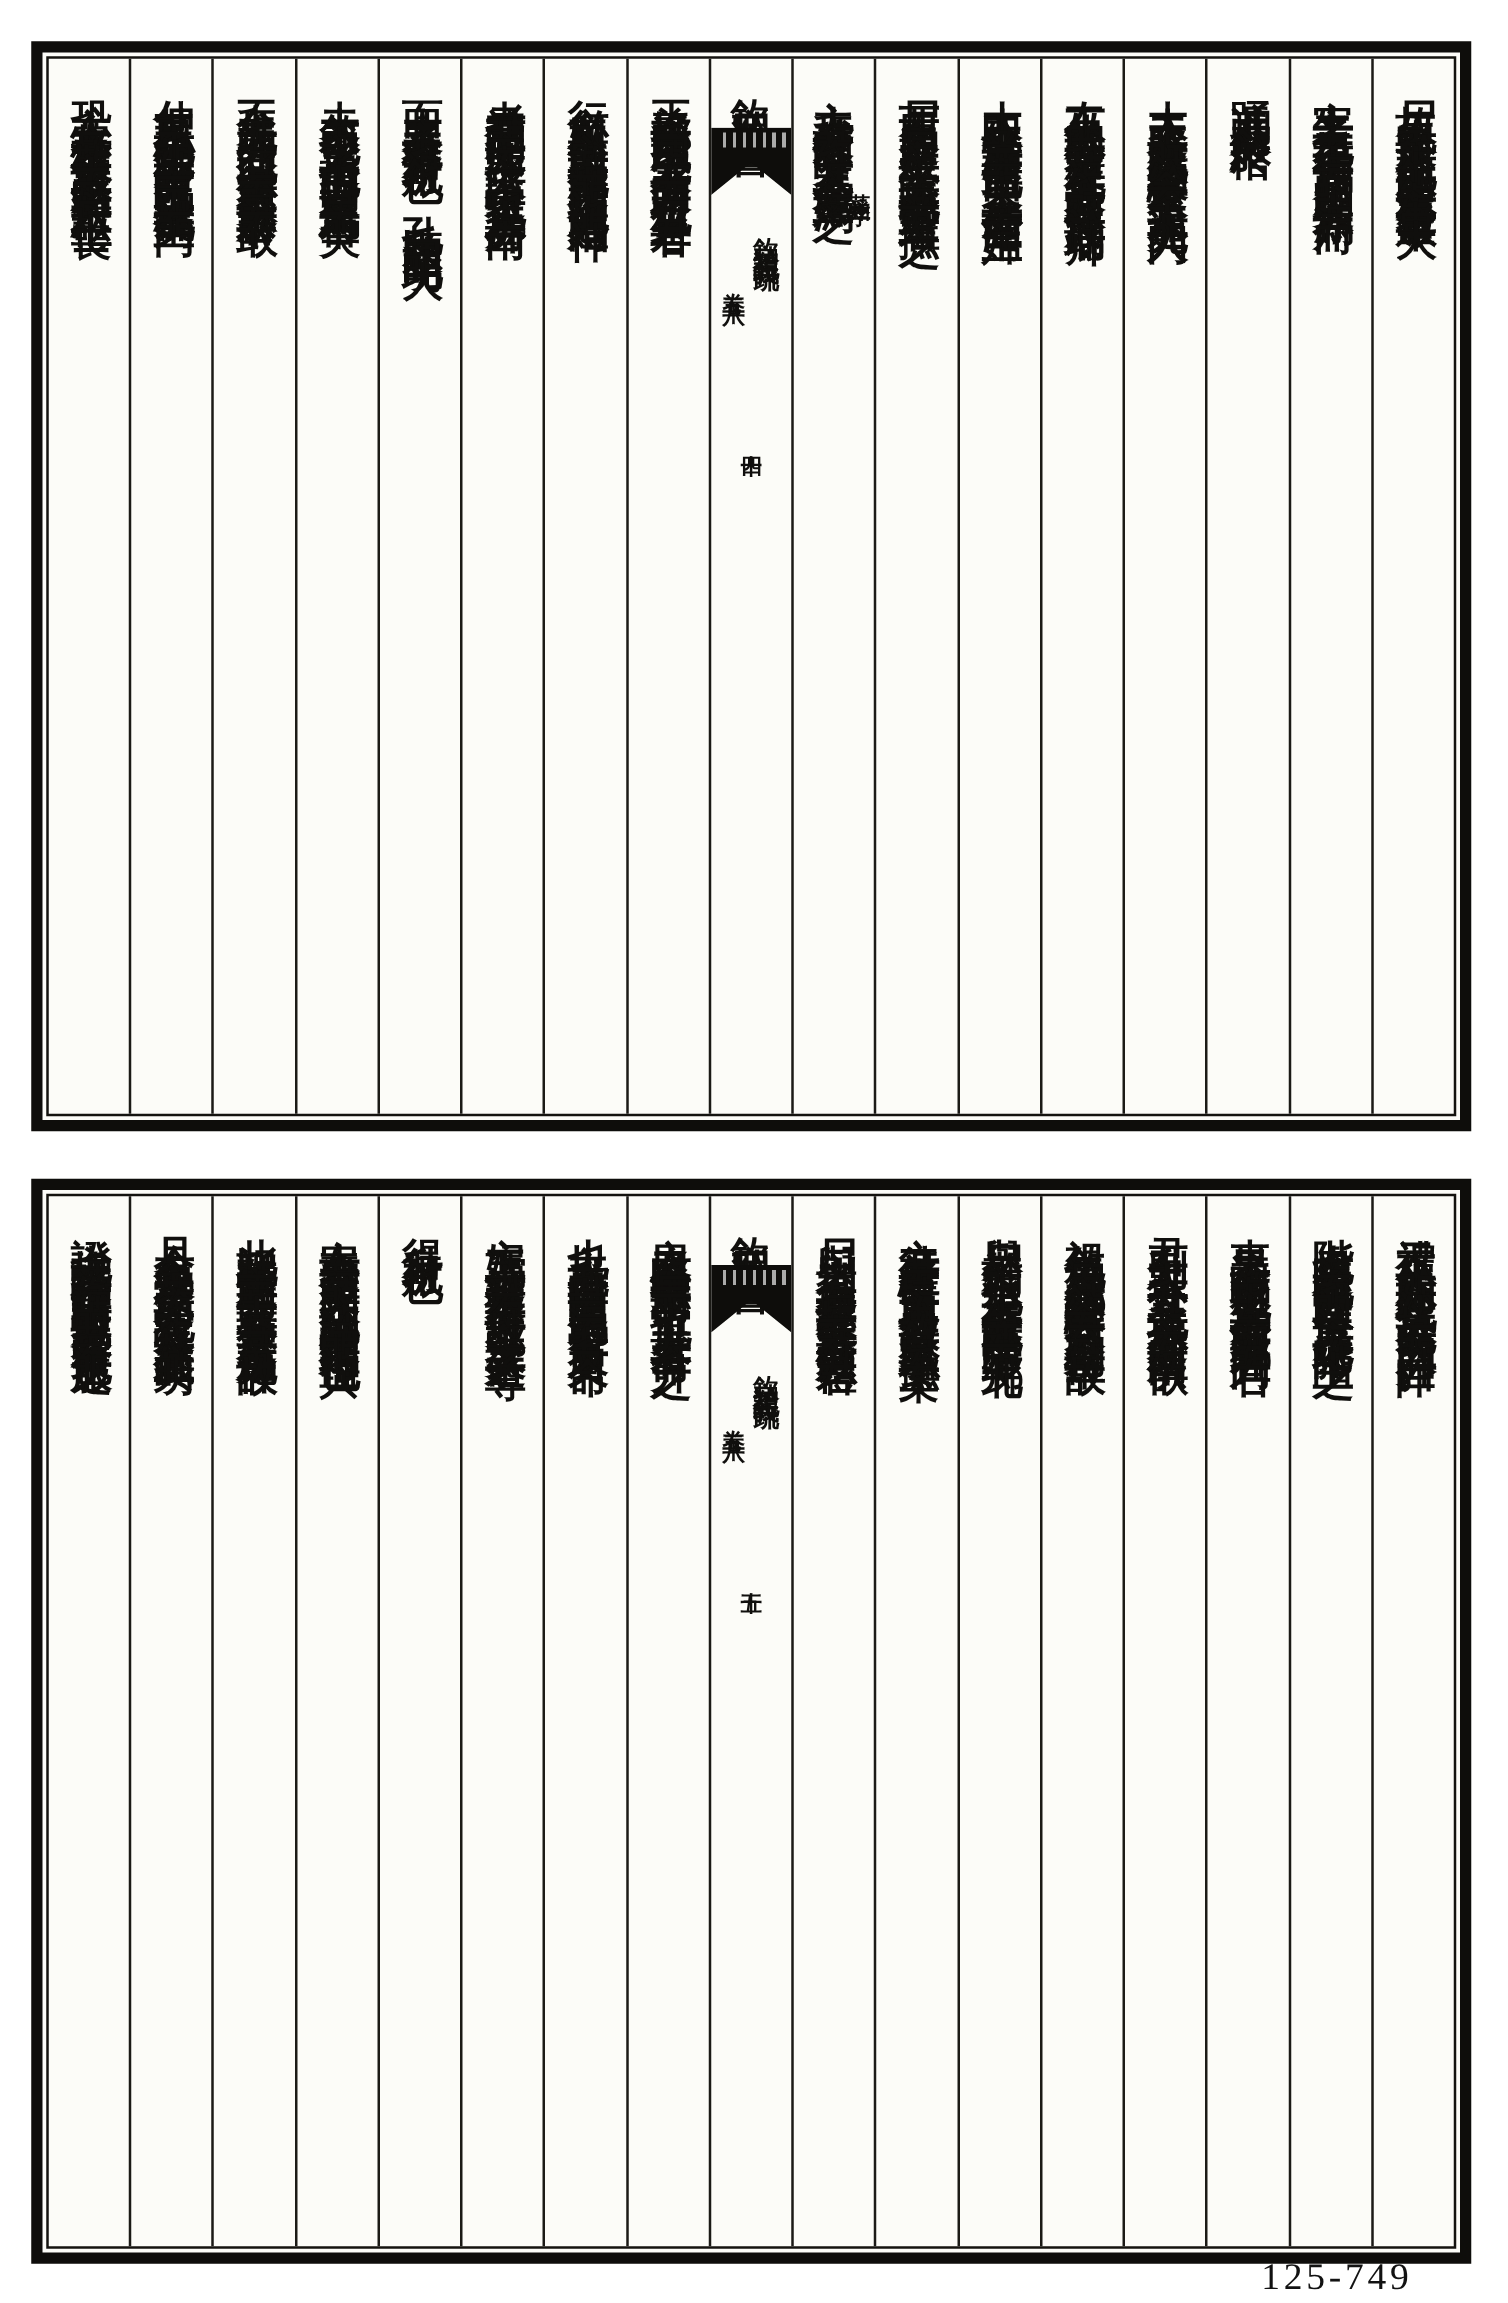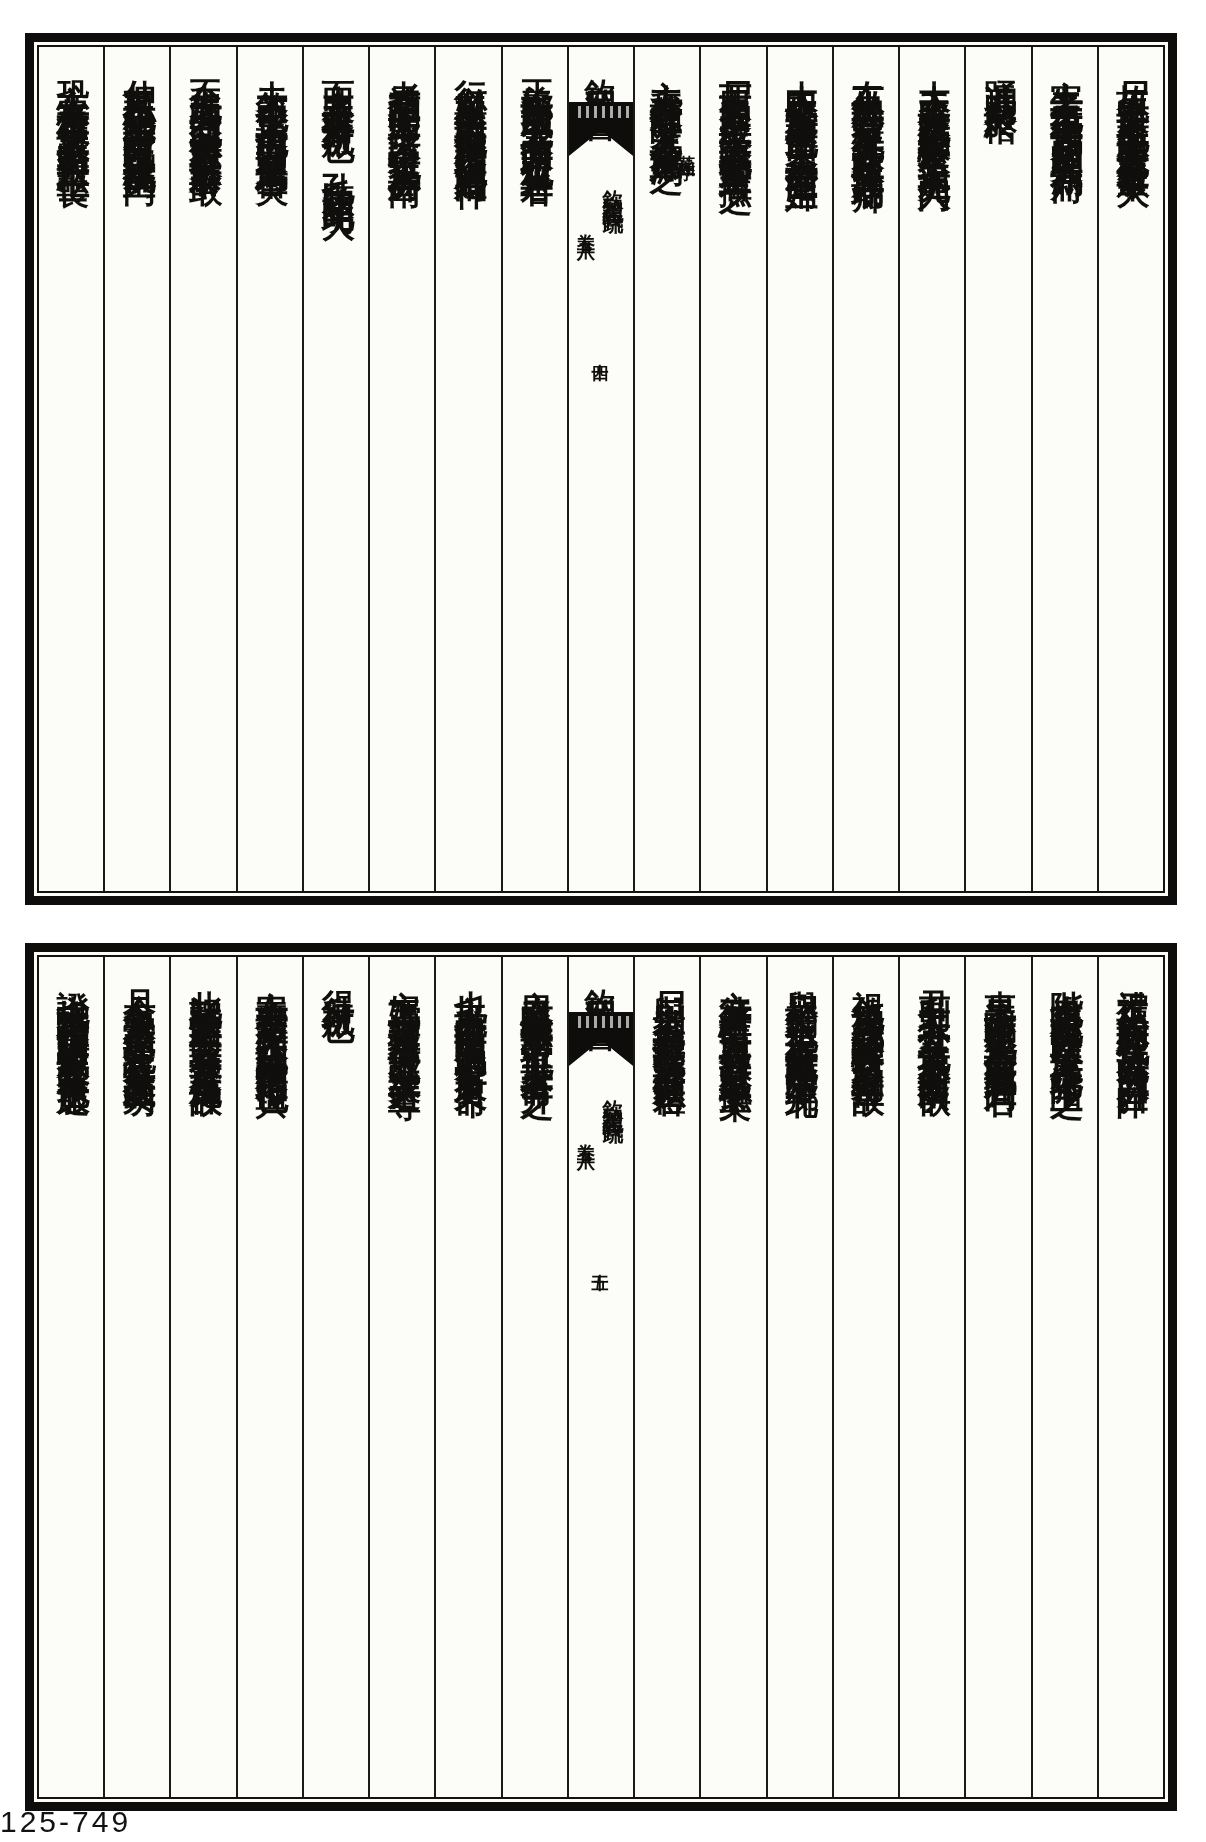--- a/index.html
+++ b/index.html
@@ -63,23 +63,23 @@
   .vol-chapter {
     writing-mode:vertical-rl; text-orientation:upright;
     font-size:18px; font-weight:700; letter-spacing:3px; line-height:24px;
     margin-top:46px;
   }
   .folio {
     writing-mode:vertical-rl; text-orientation:upright;
     font-size:17px; font-weight:700; letter-spacing:2px; margin-top:118px;
   }
   .footer-code {
-    position:absolute; top:1805px; left:0; width:1130px; text-align:left;
+    position:absolute; top:1805px; left:0; width:1130px; text-align:right;
     font-size:30px; font-weight:400; letter-spacing:3px;
-    font-family:Liberation Sans, sans-serif; color:#121212;
+    font-family:Liberation Serif, serif; color:#121212;
   }
 </style>
 </head>
 <body>
 
 <div class="page">
 
   <div class="block block-top">
     <div class="block-inner">
       <div class="col"><span>尸故先盥手於盤上也斂上即斂處宰告者斂畢大</span></div>

